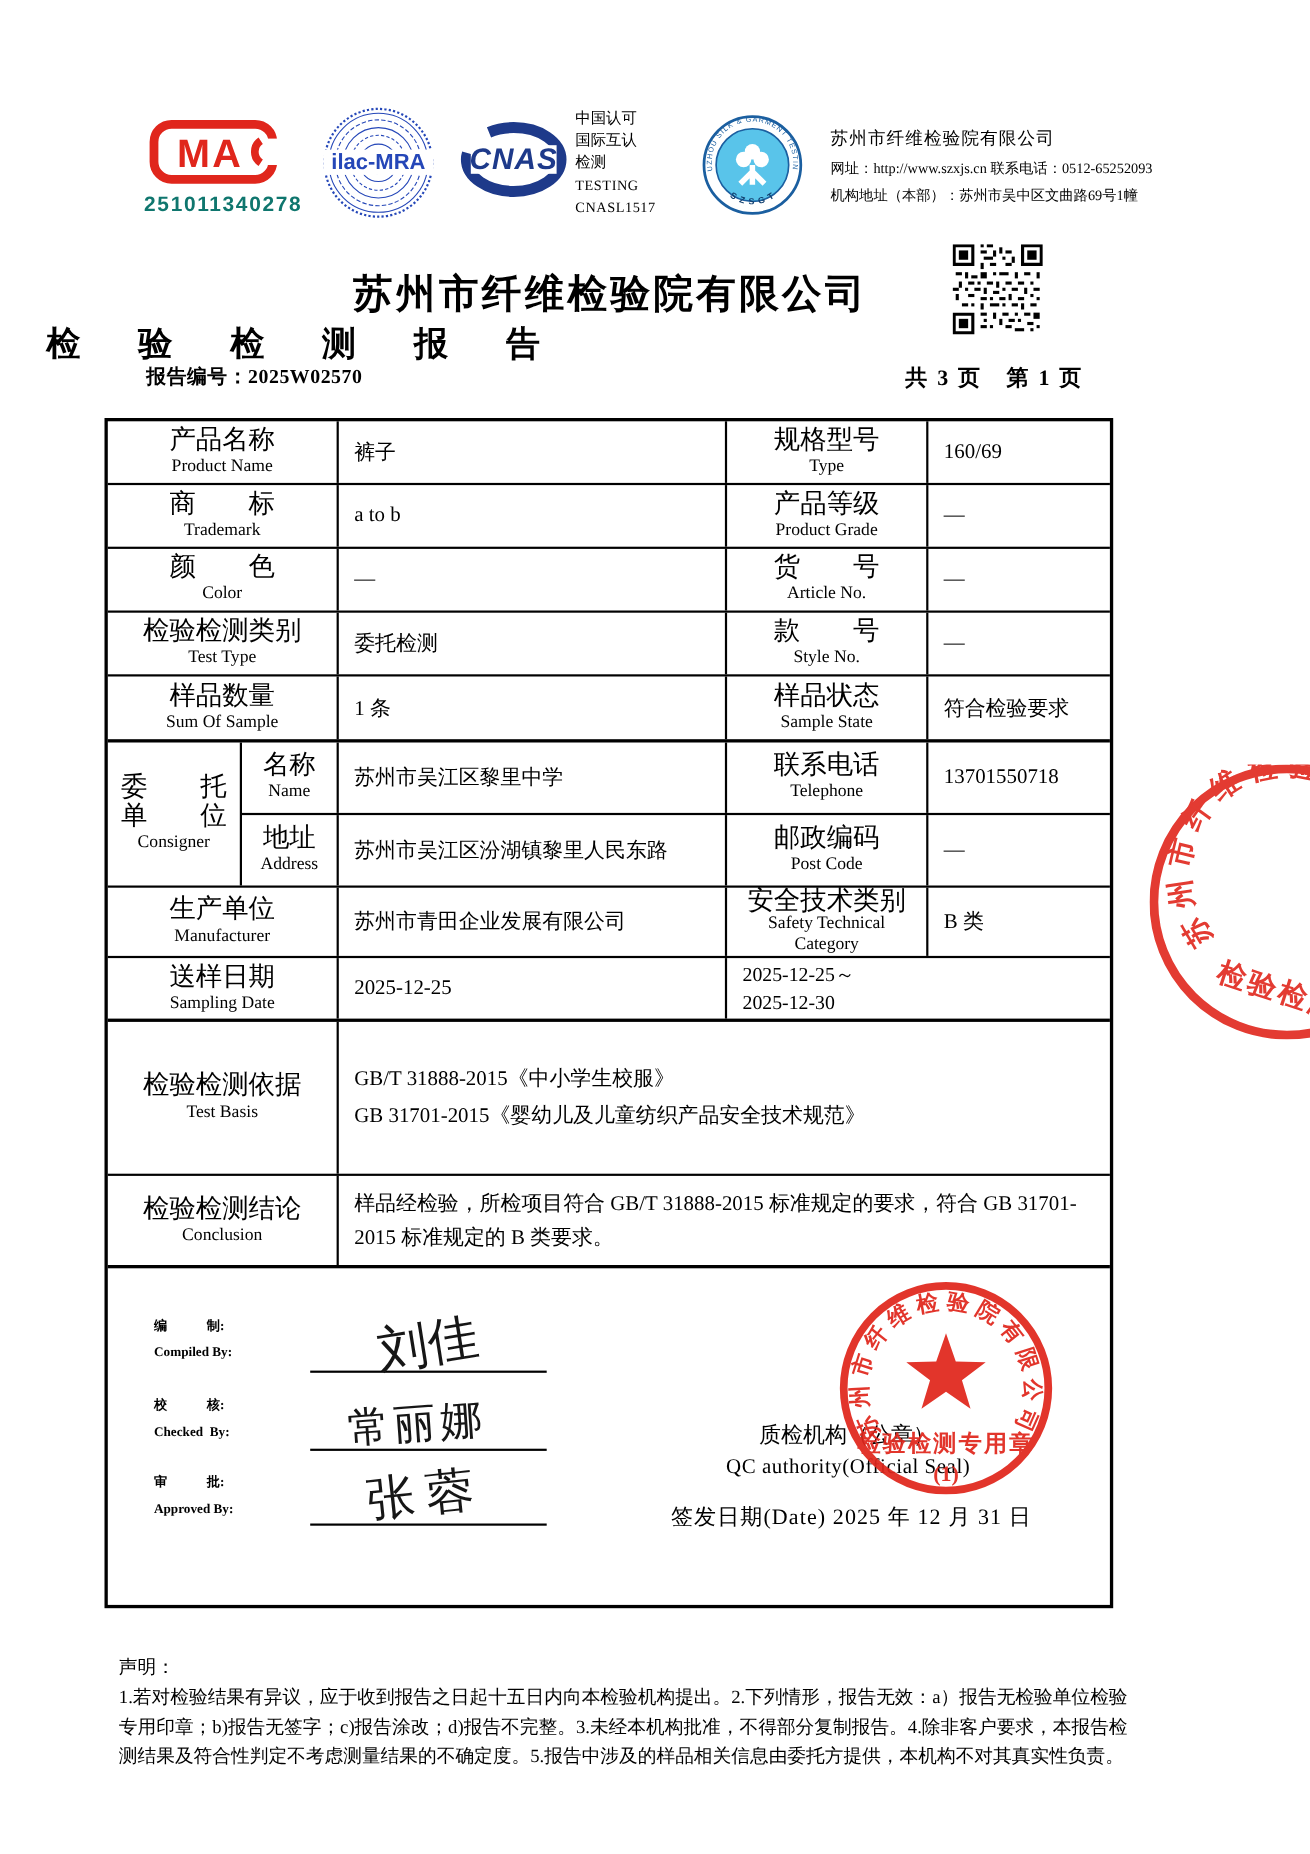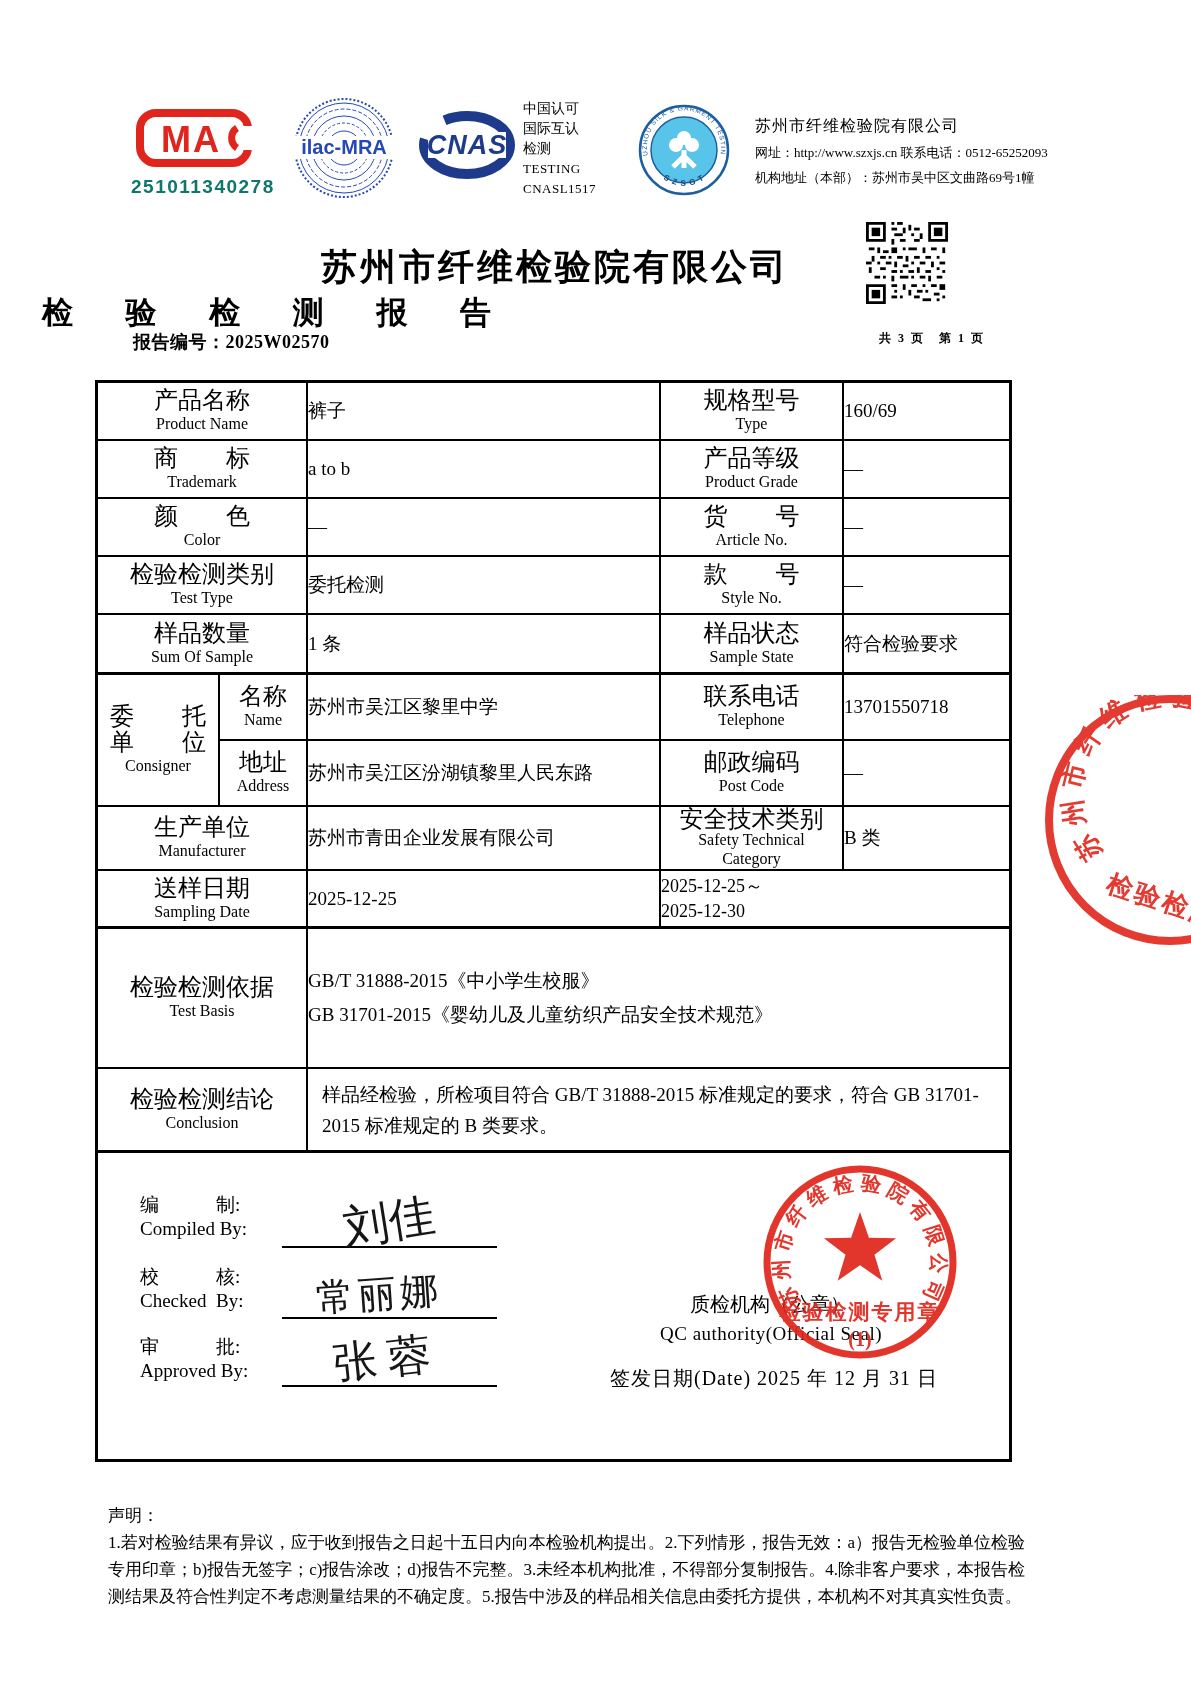--- a/index.html
+++ b/index.html
@@ -13,43 +13,43 @@
   .cma-num{font-weight:bold;color:#0f766e;font-size:19px;letter-spacing:1.5px;font-family:"Liberation Sans",sans-serif;}
   .accr{font-size:14px;line-height:20px;}
   .accr .en{font-size:13px;letter-spacing:.5px;}
   .orgname{font-size:16px;letter-spacing:1px;}
   .orgline{font-size:13px;margin-top:7px;}
 
   
   .title1{font-size:36px;font-weight:bold;letter-spacing:3px;font-family:"Liberation Sans","DejaVu Sans",sans-serif;}
   .title2{font-size:31px;font-weight:bold;letter-spacing:22px;font-family:"Liberation Sans","DejaVu Sans",sans-serif;}
   .repno{font-size:18px;font-weight:bold;letter-spacing:.5px;}
-  .pageinfo{font-size:12px;font-weight:bold;letter-spacing:2px;}
+  .pageinfo{font-size:20px;font-weight:bold;letter-spacing:2px;}
 
   
   .rtable{position:absolute;left:95px;top:380px;width:917px;height:1082px;border:3px solid #000;box-sizing:border-box;}
   .rtable *{box-sizing:border-box;}
   .trow{display:flex;border-bottom:2px solid #000;}
   .trow.thick{border-bottom:3px solid #000;}
   .trow.lastrow{border-bottom:none;}
   .cell{border-right:2px solid #000;display:flex;flex-direction:column;align-items:center;justify-content:center;text-align:center;}
-  .vcell{border-right:2px solid #000;display:flex;flex-direction:column;justify-content:center;align-items:flex-start;padding-left:0;font-size:19px;}
+  .vcell{border-right:2px solid #000;display:flex;flex-direction:column;justify-content:center;align-items:flex-start;padding-left:14px;font-size:19px;}
   .vcell.nb{border-right:none;}
   .lz{font-size:24px;line-height:26px;}
   .le{font-size:16px;line-height:22px;}
   .c1{width:210px;} .c2{width:353px;} .c3{width:183px;} .c4{width:165px;}
   .cg{width:122px;} .cs{width:88px;}
   .cmerge{width:701px;}
   .subcol{display:flex;flex-direction:column;width:789px;}
   .subrow{display:flex;border-bottom:2px solid #000;height:66px;}
   .subrow.last{border-bottom:none;height:64px;}
 
   
   .sigblock{position:relative;width:100%;height:306px;}
-  .siglabel{position:absolute;font-size:19px;line-height:24px;}
+  .siglabel{position:absolute;font-size:12px;line-height:24px;font-weight:bold;}
   .sigline{position:absolute;border-bottom:2px solid #000;width:215px;height:0;}
   .signame{position:absolute;font-size:40px;color:#161616;font-family:"Liberation Serif",serif;}
   .qc{position:absolute;font-size:20px;}
   .qcen{position:absolute;font-size:19px;letter-spacing:.5px;}
   .issuedate{position:absolute;font-size:20px;letter-spacing:1px;}
 
   
   .fnote{font-size:17px;line-height:27px;}
 
   svg{display:block;}

